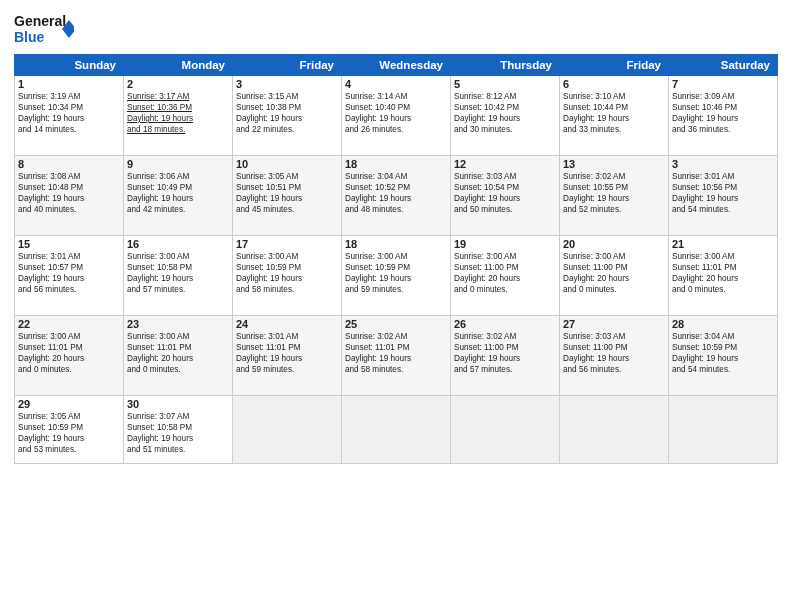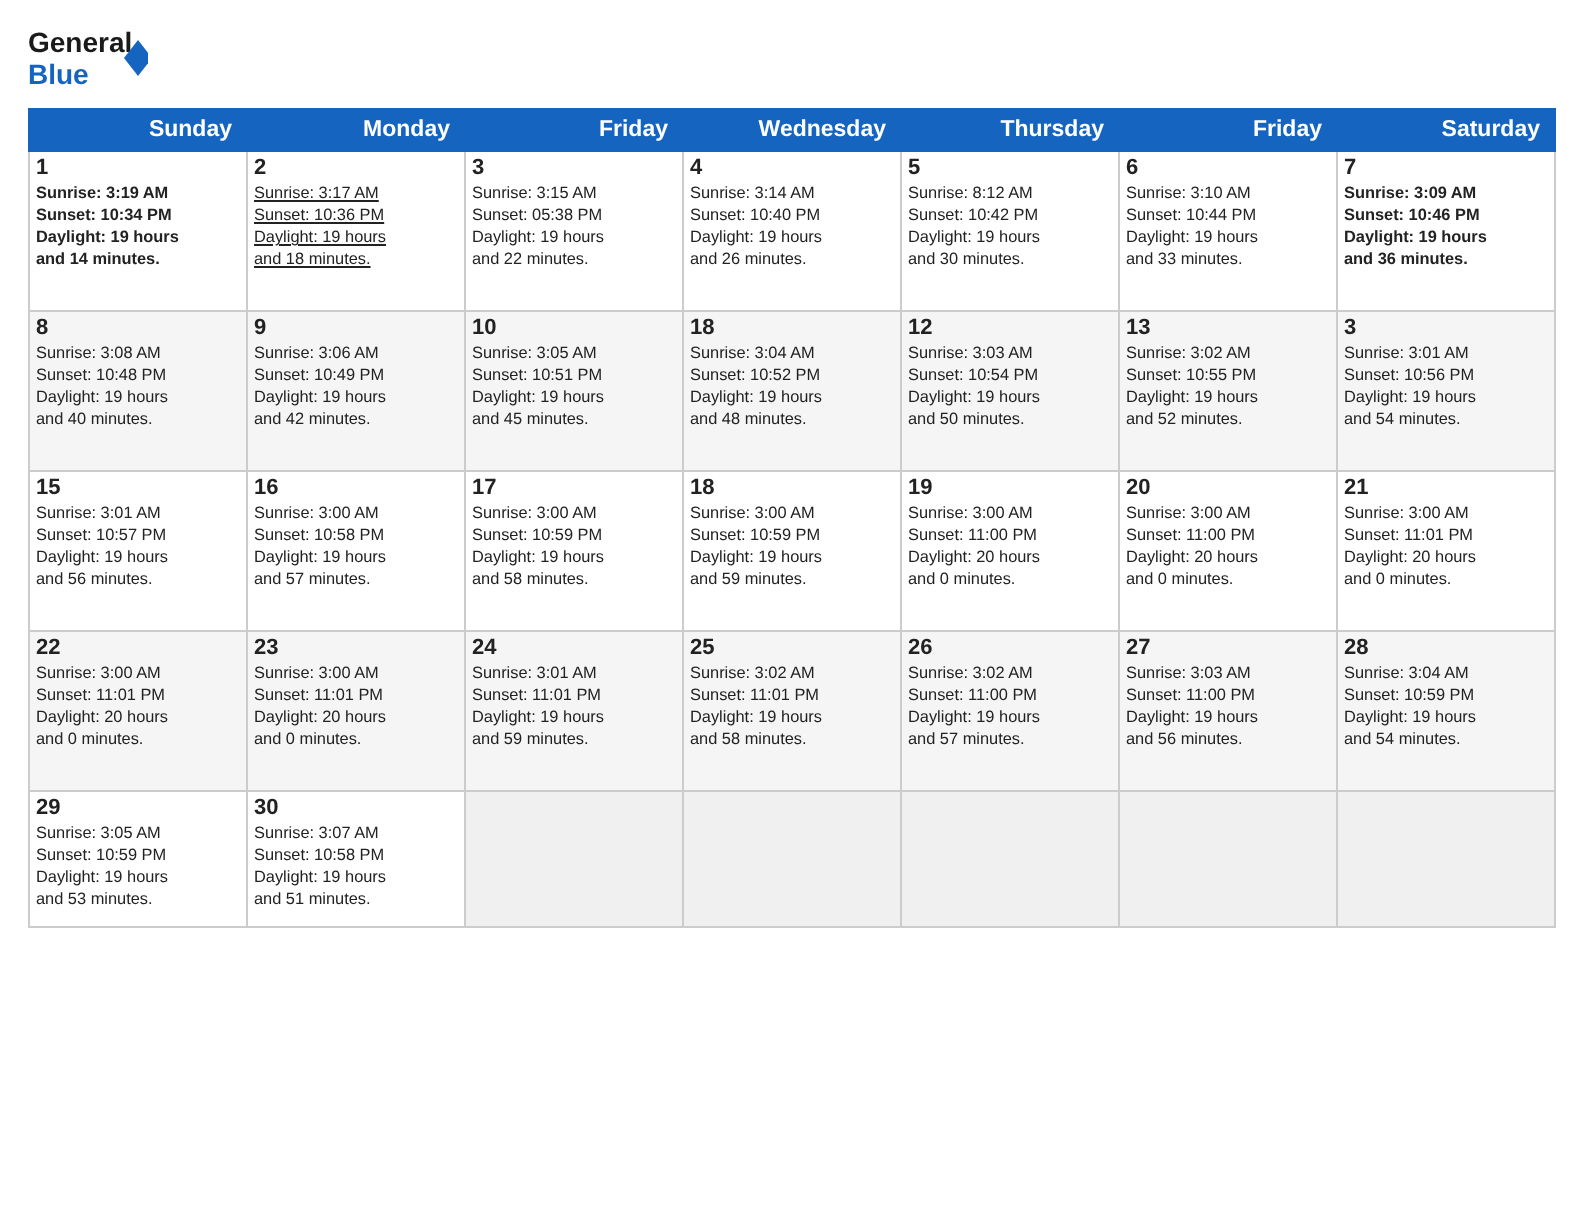--- a/index.html
+++ b/index.html
@@ -106,36 +106,36 @@
           <th>Wednesday</th>
           <th>Thursday</th>
           <th>Friday</th>
           <th>Saturday</th>
         </tr>
     </thead>
     <tbody id="calendar-body">
         <tr>
           <td>
             <div class="day-num">1</div>
-            <div class="day-info" style="white-space: pre-line; font-weight: bold;">Sunrise: 3:19 AM
+            <div class="day-info" style="white-space: pre-line;">Sunrise: 3:19 AM
 Sunset: 10:34 PM
 Daylight: 19 hours
 and 14 minutes.</div>
           </td>
           <td>
             <div class="day-num">2</div>
             <div class="day-info" style="white-space: pre-line; text-decoration: underline;">Sunrise: 3:17 AM
 Sunset: 10:36 PM
 Daylight: 19 hours
 and 18 minutes.</div>
           </td>
           <td>
             <div class="day-num">3</div>
             <div class="day-info" style="white-space: pre-line;">Sunrise: 3:15 AM
-Sunset: 05:38 PM
+Sunset: 10:38 PM
 Daylight: 19 hours
 and 22 minutes.</div>
           </td>
           <td>
             <div class="day-num">4</div>
             <div class="day-info" style="white-space: pre-line;">Sunrise: 3:14 AM
 Sunset: 10:40 PM
 Daylight: 19 hours
 and 26 minutes.</div>
           </td>
@@ -148,21 +148,21 @@
           </td>
           <td>
             <div class="day-num">6</div>
             <div class="day-info" style="white-space: pre-line;">Sunrise: 3:10 AM
 Sunset: 10:44 PM
 Daylight: 19 hours
 and 33 minutes.</div>
           </td>
           <td>
             <div class="day-num">7</div>
-            <div class="day-info" style="white-space: pre-line; font-weight: bold;">Sunrise: 3:09 AM
+            <div class="day-info" style="white-space: pre-line;">Sunrise: 3:09 AM
 Sunset: 10:46 PM
 Daylight: 19 hours
 and 36 minutes.</div>
           </td>
         </tr>
         <tr>
           <td>
             <div class="day-num">8</div>
             <div class="day-info" style="white-space: pre-line;">Sunrise: 3:08 AM
 Sunset: 10:48 PM

